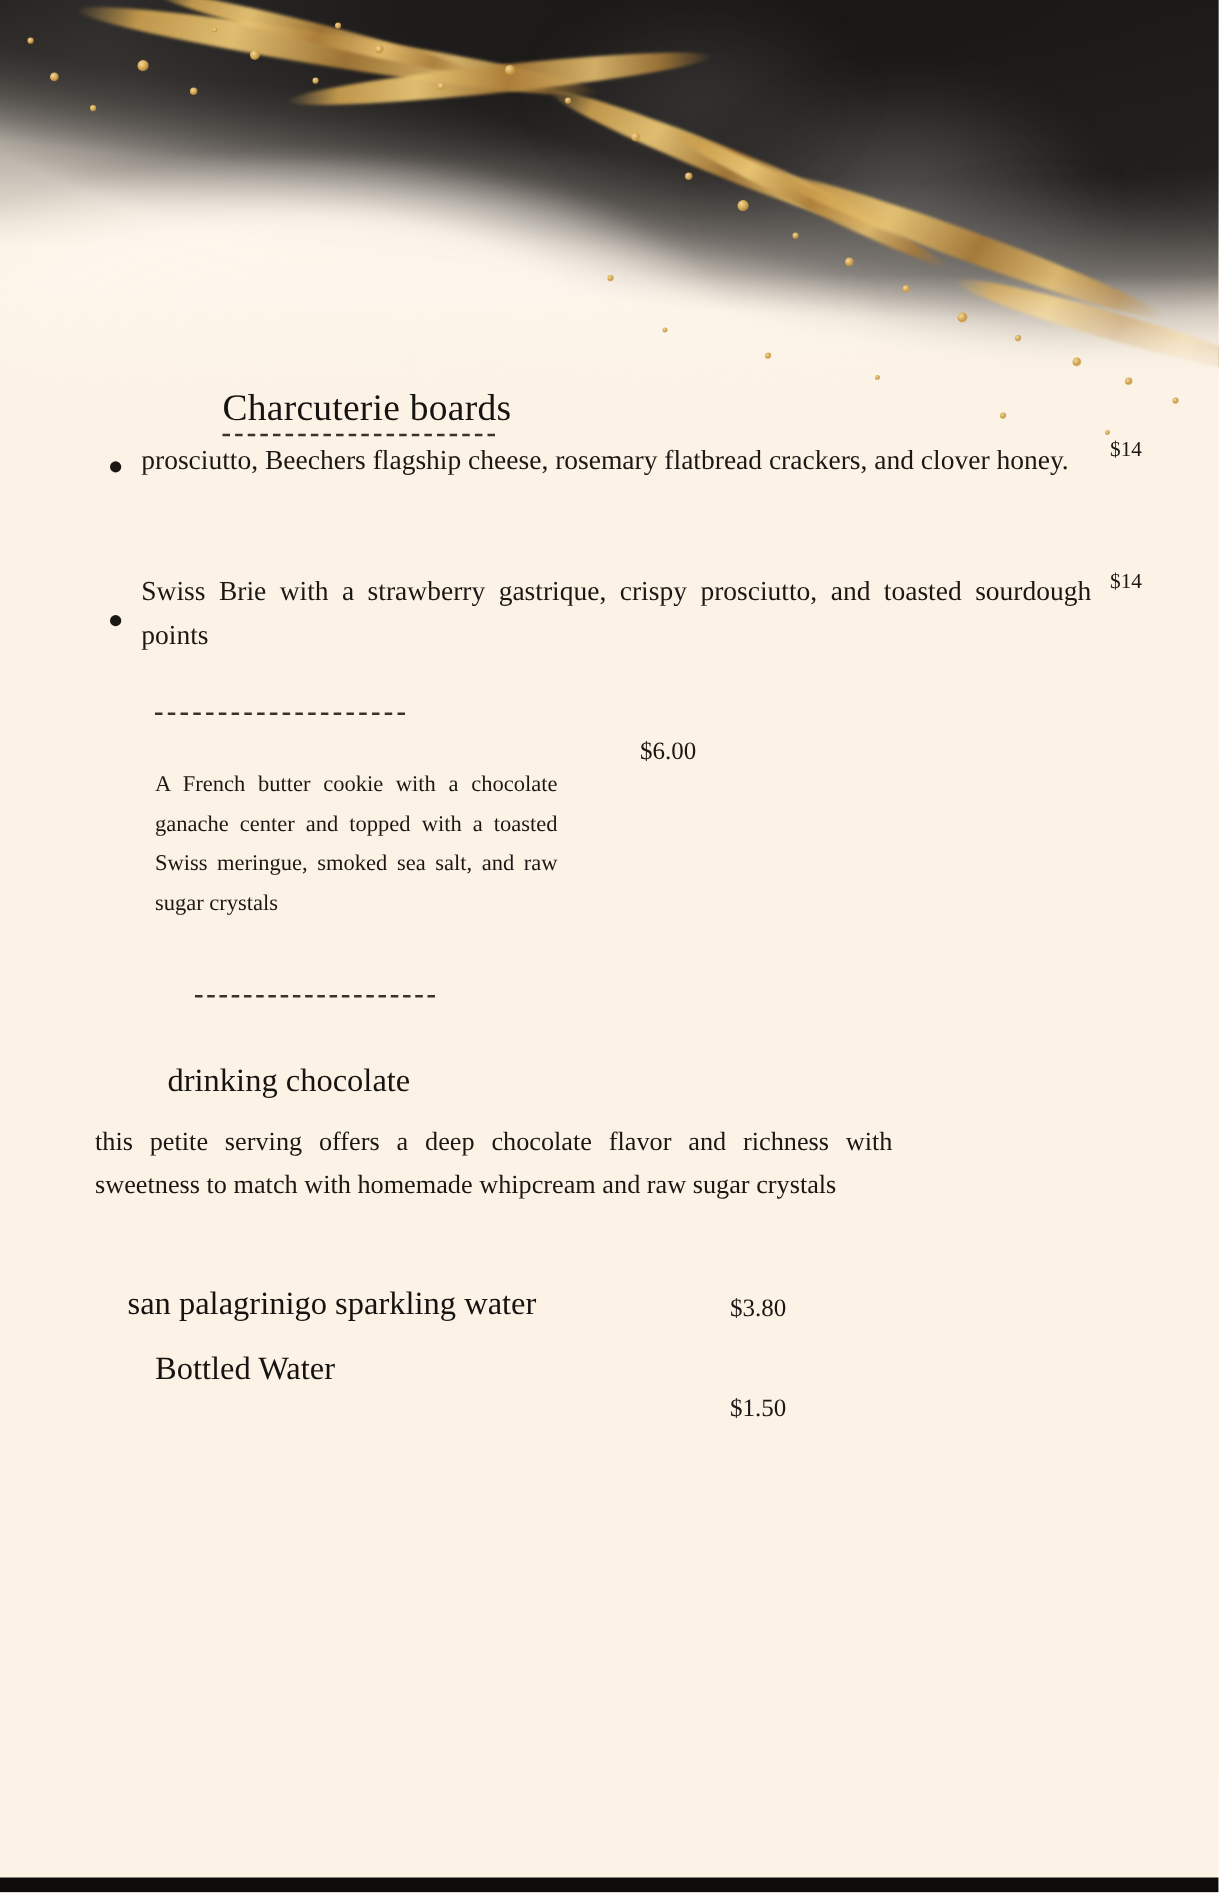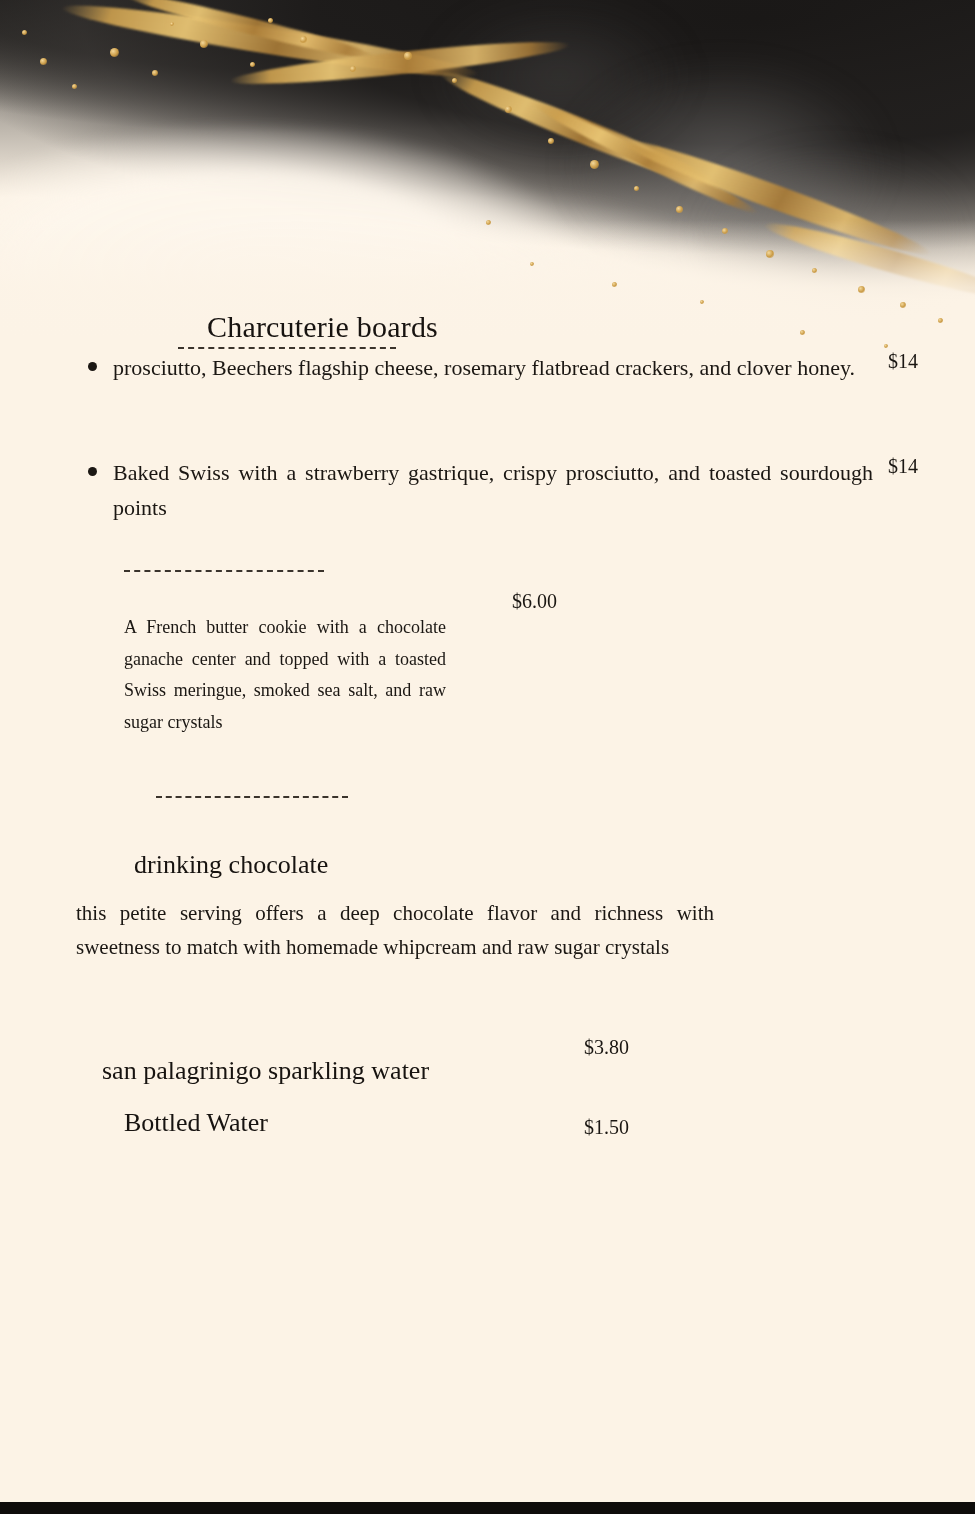--- a/index.html
+++ b/index.html
@@ -111,50 +111,49 @@
     width: 975px;
     height: 1514px;
   }
 
   .section-title {
     font-size: 30px;
     line-height: 1.1;
     letter-spacing: 0.2px;
     color: #171310;
     white-space: nowrap;
-    text-align: right;
   }
   .dash-rule {
     border-bottom: 2px dashed #3a332c;
     height: 0;
   }
 
   .bullet-row {
     position: absolute;
     display: flex;
-    align-items: flex-start;
+    align-items: center;
   }
   .bullet-dot {
     width: 9px; height: 9px;
     border-radius: 50%;
     background: #1b1713;
     margin-top: 12px;
     margin-right: 16px;
     flex: 0 0 auto;
   }
   .bullet-text {
     font-size: 22px;
     line-height: 1.6;
     text-align: justify;
     text-justify: inter-word;
     color: #1b1713;
   }
   .price-sup {
     position: absolute;
-    font-size: 20px;
+    font-size: 17px;
     color: #1b1713;
   }
   .price-plain {
     position: absolute;
     font-size: 20px;
     color: #1b1713;
   }
   .price-mid {
     position: absolute;
     font-size: 20px;
@@ -175,21 +174,20 @@
     line-height: 1.62;
     text-align: justify;
     text-justify: inter-word;
     color: #1b1713;
   }
   .item-line {
     position: absolute;
     font-size: 26px;
     color: #171310;
     white-space: nowrap;
-    margin-top: 28px;
   }
   .sub-line {
     position: absolute;
     font-size: 26px;
     color: #171310;
     white-space: nowrap;
   }
 
   
   #bottom-bar {
@@ -262,21 +260,21 @@
     </div>
 
     <div class="bullet-row" style="left:88px; top:350px; width:790px;">
       <div class="bullet-dot"></div>
       <div class="bullet-text" style="width:760px;">prosciutto, Beechers flagship cheese, rosemary flatbread crackers, and clover honey.</div>
     </div>
     <div class="price-sup" style="left:888px; top:350px;">$14</div>
 
     <div class="bullet-row" style="left:88px; top:455px; width:790px;">
       <div class="bullet-dot"></div>
-      <div class="bullet-text" style="width:760px;">Baked Swiss with a strawberry gastrique, crispy prosciutto,  and toasted sourdough points</div>
+      <div class="bullet-text" style="width:760px;">Swiss Brie with a strawberry gastrique, crispy prosciutto,  and toasted sourdough points</div>
     </div>
     <div class="price-sup" style="left:888px; top:455px;">$14</div>
 
     <div style="position:absolute; left:146px; top:566px; width:300px;">
       <div class="dash-rule" style="width:200px; margin-top:4px; margin-left:-22px;"></div>
     </div>
     <div class="desc-narrow" style="left:124px; top:612px; width:322px;">A French butter cookie with a chocolate ganache center and topped with a toasted Swiss meringue, smoked sea salt, and raw sugar crystals</div>
     <div class="price-mid" style="left:512px; top:590px;">$6.00</div>
 
     <div style="position:absolute; left:128px; top:792px; width:420px;">

